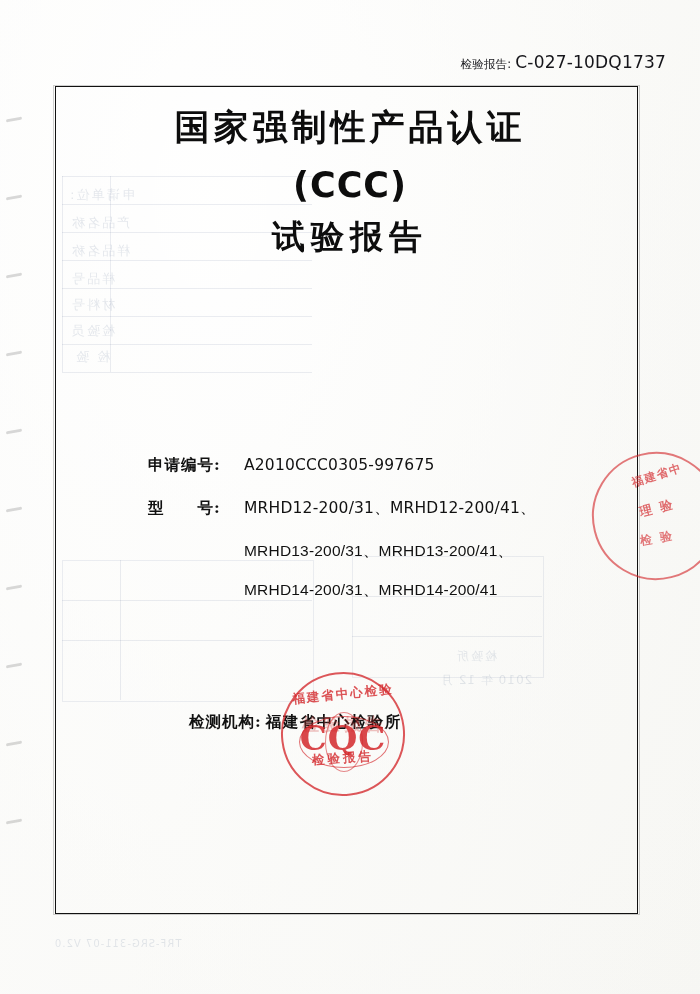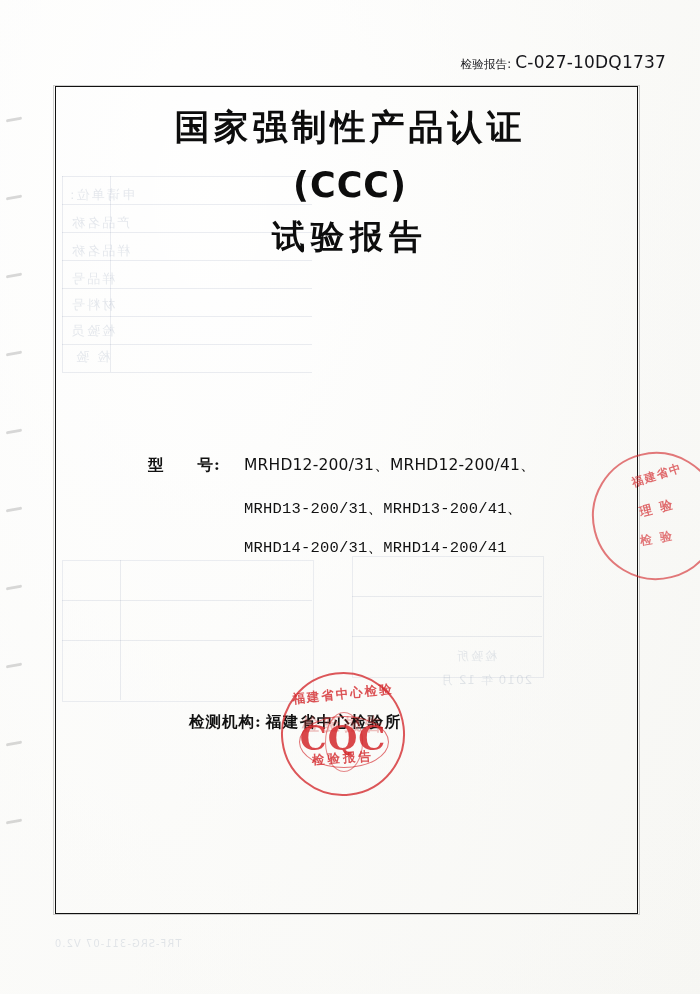--- a/index.html
+++ b/index.html
@@ -135,21 +135,21 @@
     letter-spacing: 0.2px;
   }
   .field-value.serif {
     font-family: "DejaVu Serif", serif;
     font-weight: bold;
     letter-spacing: 1.5px;
     font-size: 15.5px;
   }
   .model-line {
     font-size: 15.5px;
-    font-family: Liberation Mono, monospace;
+    font-family: Liberation Sans, sans-serif;
     color: #111;
     margin-bottom: 18px;
     margin-left: 96px;
     letter-spacing: 0.2px;
     white-space: nowrap;
   }
 
   
   #institution {
     position: absolute;
@@ -372,20 +372,24 @@
   <div id="frame"></div>
 
   <div id="title-block">
     <div class="title-main">国家强制性产品认证</div>
     <div class="title-ccc">(CCC)</div>
     <div class="title-sub">试验报告</div>
   </div>
 
   <div id="fields">
     <div class="field-row">
+      <span class="field-label">申请编号:</span>
+      <span class="field-value">A2010CCC0305-997675</span>
+    </div>
+    <div class="field-row">
       <span class="field-label spaced">型　　号:</span>
       <span class="field-value">MRHD12-200/31、MRHD12-200/41、</span>
     </div>
     <div class="model-line">MRHD13-200/31、MRHD13-200/41、</div>
     <div class="model-line">MRHD14-200/31、MRHD14-200/41</div>
   </div>
 
   <div id="institution">
     <span class="field-label">检测机构:</span>
     <span class="inst-value">福建省中心检验所</span>

